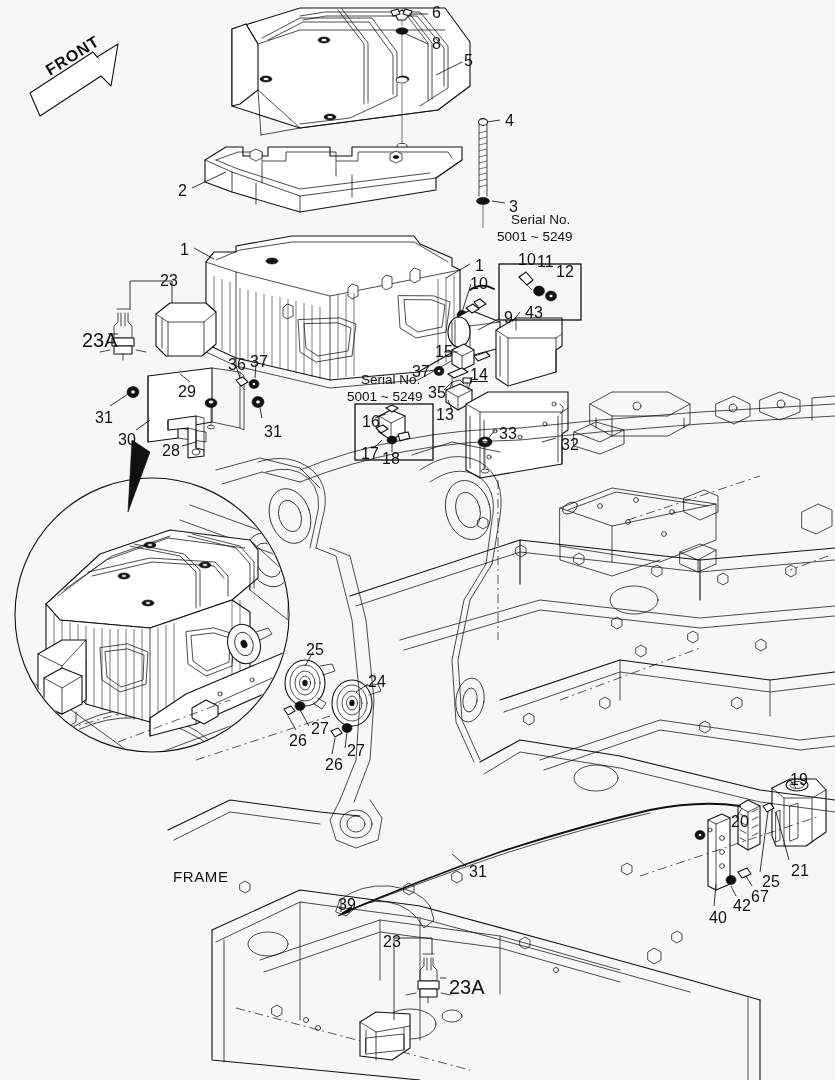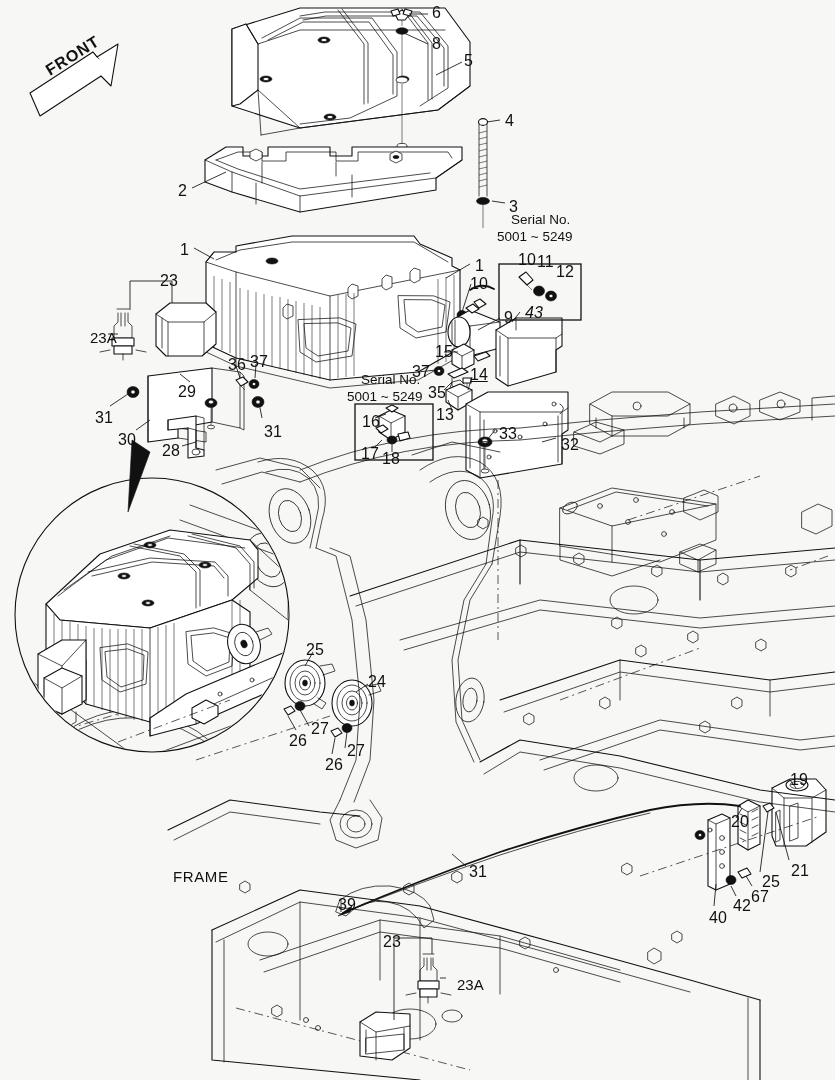--- a/index.html
+++ b/index.html
@@ -13,21 +13,21 @@
   #art{position:absolute;left:0;top:0;width:835px;height:1080px;}
   .lbl{
     position:absolute;
     font-family:"Liberation Sans",sans-serif;
     color:#111;
     white-space:nowrap;
     line-height:1;
     user-select:none;
   }
   .n{font-size:16px;}
-  .n2{font-size:15px;margin-left:8px;}
+  .n2{font-size:20px;}
   .sn{font-size:13.5px;}
   .frame-lbl{font-size:15px;letter-spacing:.6px;margin-left:21px;}
   .front-lbl{
     font-size:16px;font-weight:700;letter-spacing:1px;
   }
 </style>
 </head>
 <body>
 
 <div id="sheet">
@@ -673,21 +673,21 @@
       <div class="lbl n" style="left: 505px; top: 113px;">4</div>
       <div class="lbl n" style="left: 178px; top: 183px;">2</div>
       <div class="lbl n" style="left: 509px; top: 199px;">3</div>
       <div class="lbl n" style="left: 180px; top: 242px;">1</div>
       <div class="lbl n" style="left: 475px; top: 258px;">1</div>
       <div class="lbl n" style="left: 518px; top: 252px;">10</div>
       <div class="lbl n" style="left: 537px; top: 254px; text-align: center;">11</div>
       <div class="lbl n" style="left: 556px; top: 264px;">12</div>
       <div class="lbl n" style="left: 470px; top: 276px;">10</div>
       <div class="lbl n" style="left: 160px; top: 273px;">23</div>
-      <div class="lbl n" style="left: 525px; top: 305px; font-style: italic;">43</div>
+      <div class="lbl n" style="left: 525px; top: 305px;">43</div>
       <div class="lbl n" style="left: 504px; top: 310px;">9</div>
       <div class="lbl n2" style="left: 82px; top: 330px;">23A</div>
       <div class="lbl n" style="left: 435px; top: 344px;">15</div>
       <div class="lbl n" style="left: 228px; top: 357px;">36</div>
       <div class="lbl n" style="left: 250px; top: 354px;">37</div>
       <div class="lbl n" style="left: 412px; top: 364px;">37</div>
       <div class="lbl n" style="left: 470px; top: 367px; text-decoration: underline;">14</div>
       <div class="lbl n" style="left: 178px; top: 384px;">29</div>
       <div class="lbl n" style="left: 428px; top: 385px;">35</div>
       <div class="lbl n" style="left: 95px; top: 410px;">31</div>

